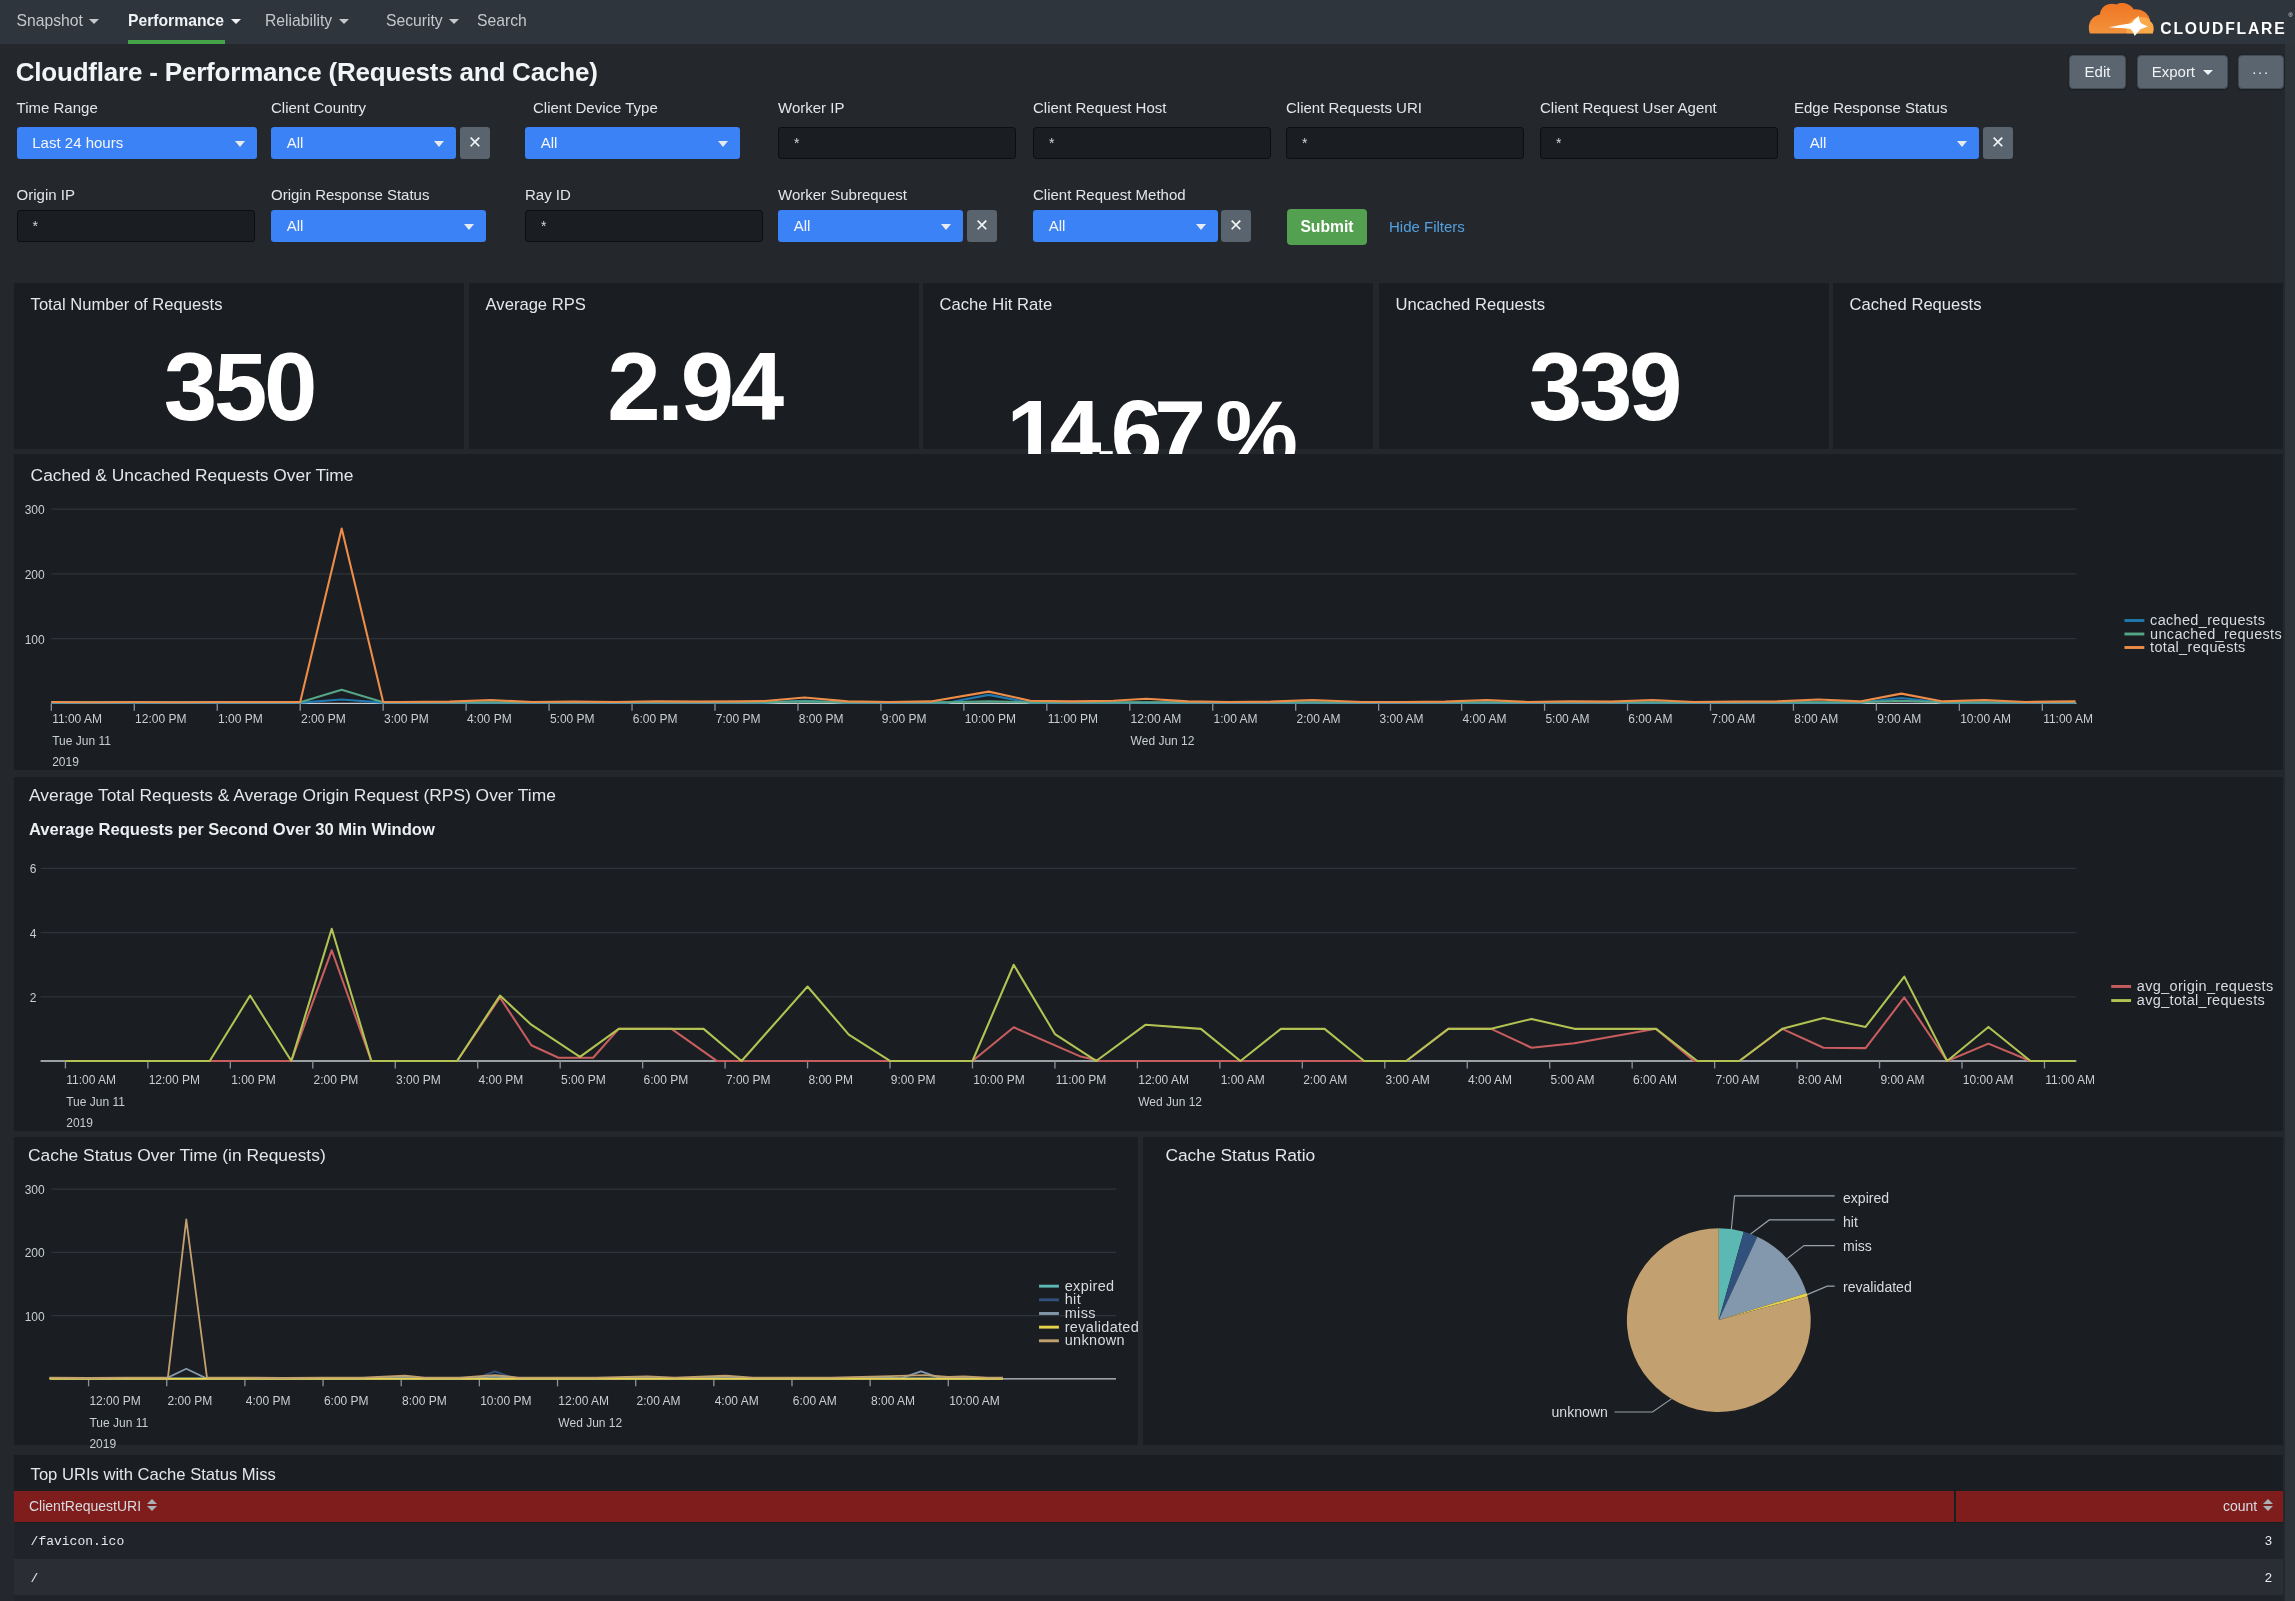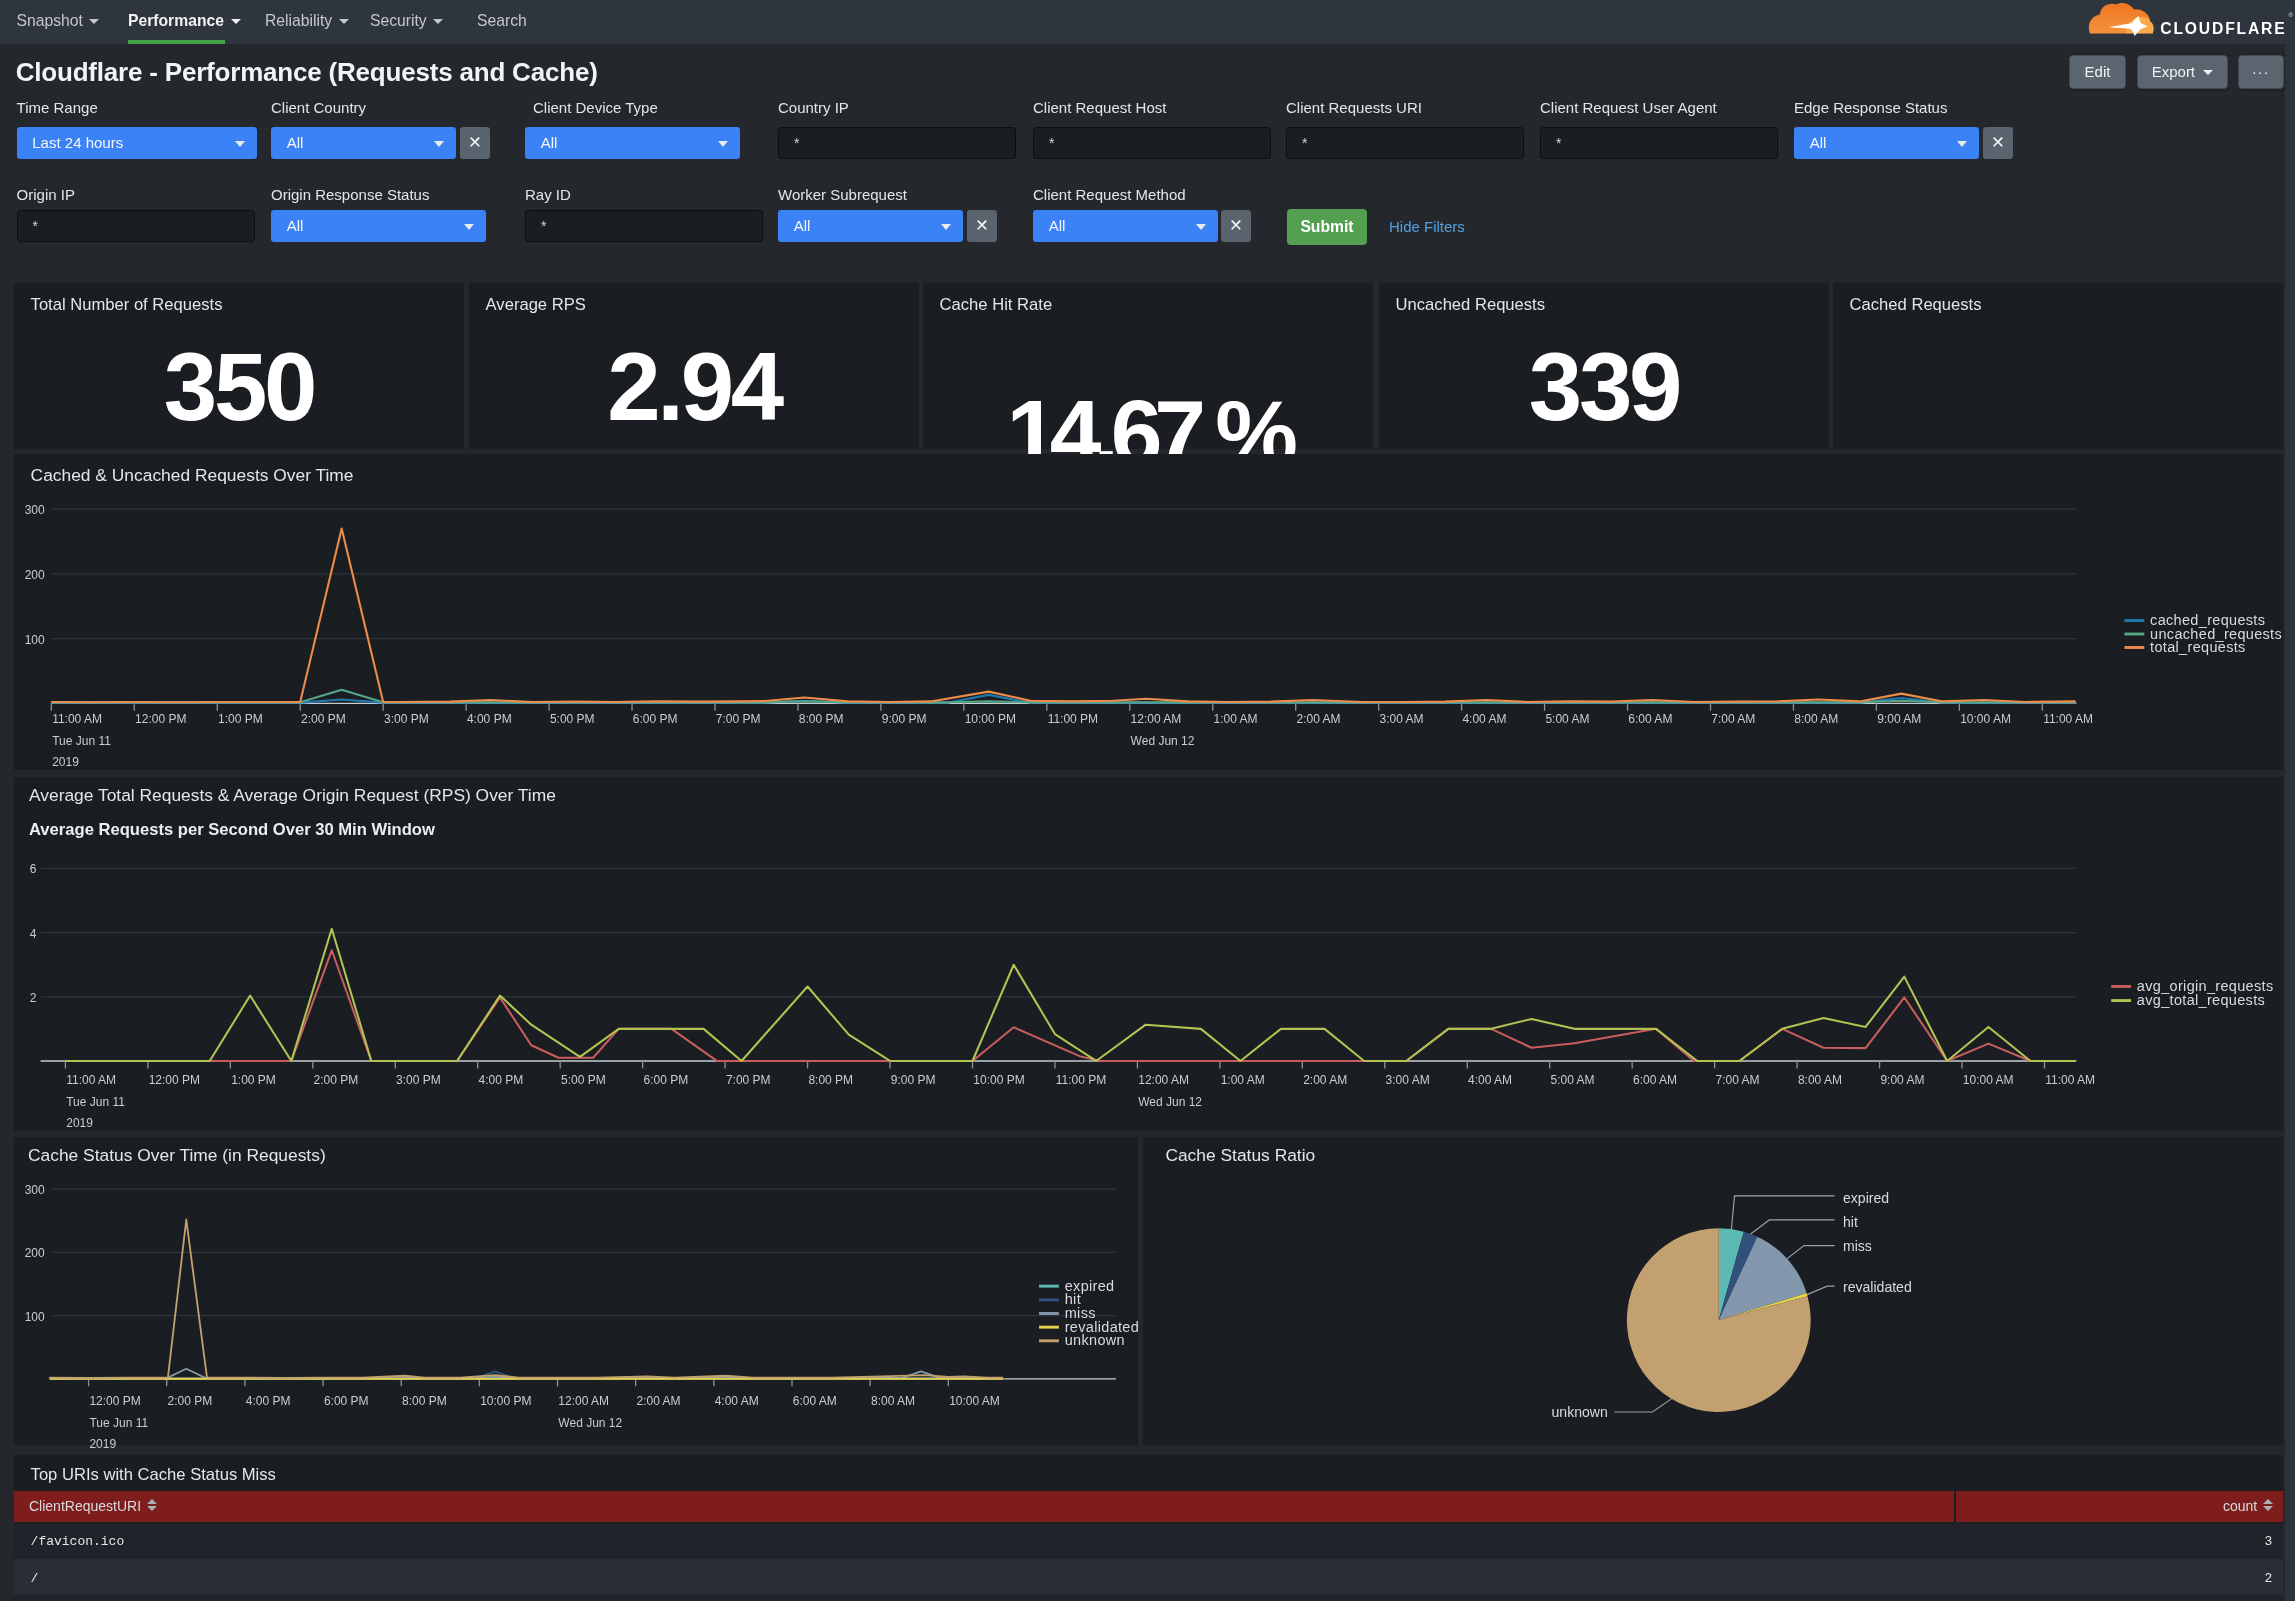--- a/index.html
+++ b/index.html
@@ -28,21 +28,21 @@
 .sorticon { display:inline-block; position:relative; width:10px; height:11.6px; margin-left:5.8px; }
 .sorticon:before { content:""; position:absolute; left:0; top:0; border-left:5px solid transparent; border-right:5px solid transparent; border-bottom:5px solid #a9b0b6; }
 .sorticon:after { content:""; position:absolute; left:0; bottom:-0.8px; border-left:5px solid transparent; border-right:5px solid transparent; border-top:5px solid #a9b0b6; }
 </style></head>
 <body>
 <div class="scroll"></div>
 <div class="nav">
   <span class="it" style="left:16.6px;">Snapshot<span class="caret"></span></span>
   <span class="it" style="left:128px;"><b>Performance</b><span class="caret w"></span></span>
   <span class="it" style="left:265px;">Reliability<span class="caret"></span></span>
-  <span class="it" style="left:370px;">Security<span class="caret"></span></span>
+  <span class="it" style="left:386px;">Security<span class="caret"></span></span>
   <span class="it" style="left:477px;">Search</span>
   <div class="greenbar"></div>
 </div>
 
 <svg width="212" height="43" viewBox="0 0 256 52" style="position:absolute;left:2084px;top:1.7px;">
 <defs>
 <linearGradient id="cfg" x1="0" y1="0" x2="0" y2="1">
 <stop offset="0" stop-color="#f07522"></stop>
         <stop offset="1" stop-color="#f2933c"></stop>
 </linearGradient>
@@ -56,21 +56,21 @@
 <text x="92" y="39" font-family="Liberation Sans" font-size="19" font-weight="bold" fill="#ffffff" letter-spacing="2.2">CLOUDFLARE</text>
 <text x="247" y="18" font-family="Liberation Sans" font-size="7" fill="#e8ebee">®</text>
 </svg>
 <div class="h1">Cloudflare - Performance (Requests and Cache)</div>
 <div class="btn" style="left:2069px;width:57px;">Edit</div>
 <div class="btn" style="left:2137px;width:91px;">Export <span class="caret w" style="margin-left:4.1px;border-top-color:#f0f2f4;"></span></div>
 <div class="btn" style="left:2238px;width:46px;letter-spacing:1.7px;line-height:25px;">...</div>
 <div class="flabel" style="left:16.6px;top:99px;">Time Range</div>
 <div class="flabel" style="left:271px;top:99px;">Client Country</div>
 <div class="flabel" style="left:525px;top:99px;margin-left:8px;">Client Device Type</div>
-<div class="flabel" style="left:778px;top:99px;">Country IP</div>
+<div class="flabel" style="left:778px;top:99px;">Worker IP</div>
 <div class="flabel" style="left:1033px;top:99px;">Client Request Host</div>
 <div class="flabel" style="left:1286px;top:99px;">Client Requests URI</div>
 <div class="flabel" style="left:1540px;top:99px;">Client Request User Agent</div>
 <div class="flabel" style="left:1794px;top:99px;">Edge Response Status</div>
 <div class="dd" style="left:16.6px;top:127px;width:240px;"><span>Last 24 hours</span><span class="car"></span></div>
 <div class="dd" style="left:271px;top:127px;width:185px;"><span>All</span><span class="car"></span></div>
 <div class="ddx" style="left:460px;top:127px;width:30px;">✕</div>
 <div class="dd" style="left:525px;top:127px;width:215px;"><span>All</span><span class="car"></span></div>
 <div class="ti" style="left:778px;top:127px;width:238px;">*</div>
 <div class="ti" style="left:1033px;top:127px;width:238px;">*</div>

